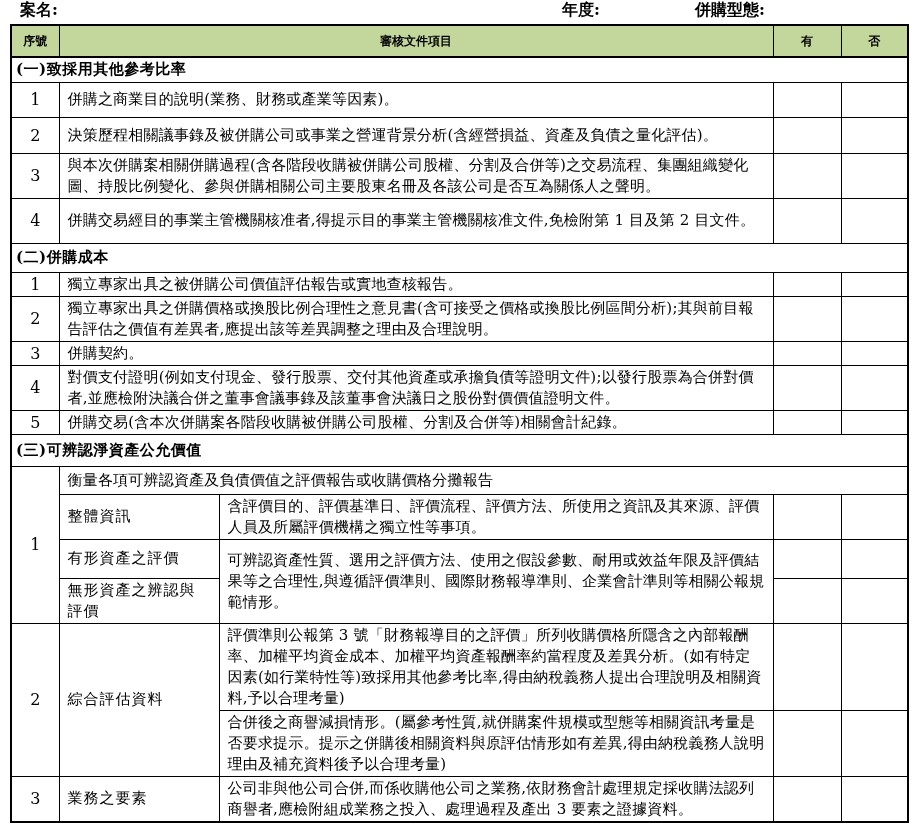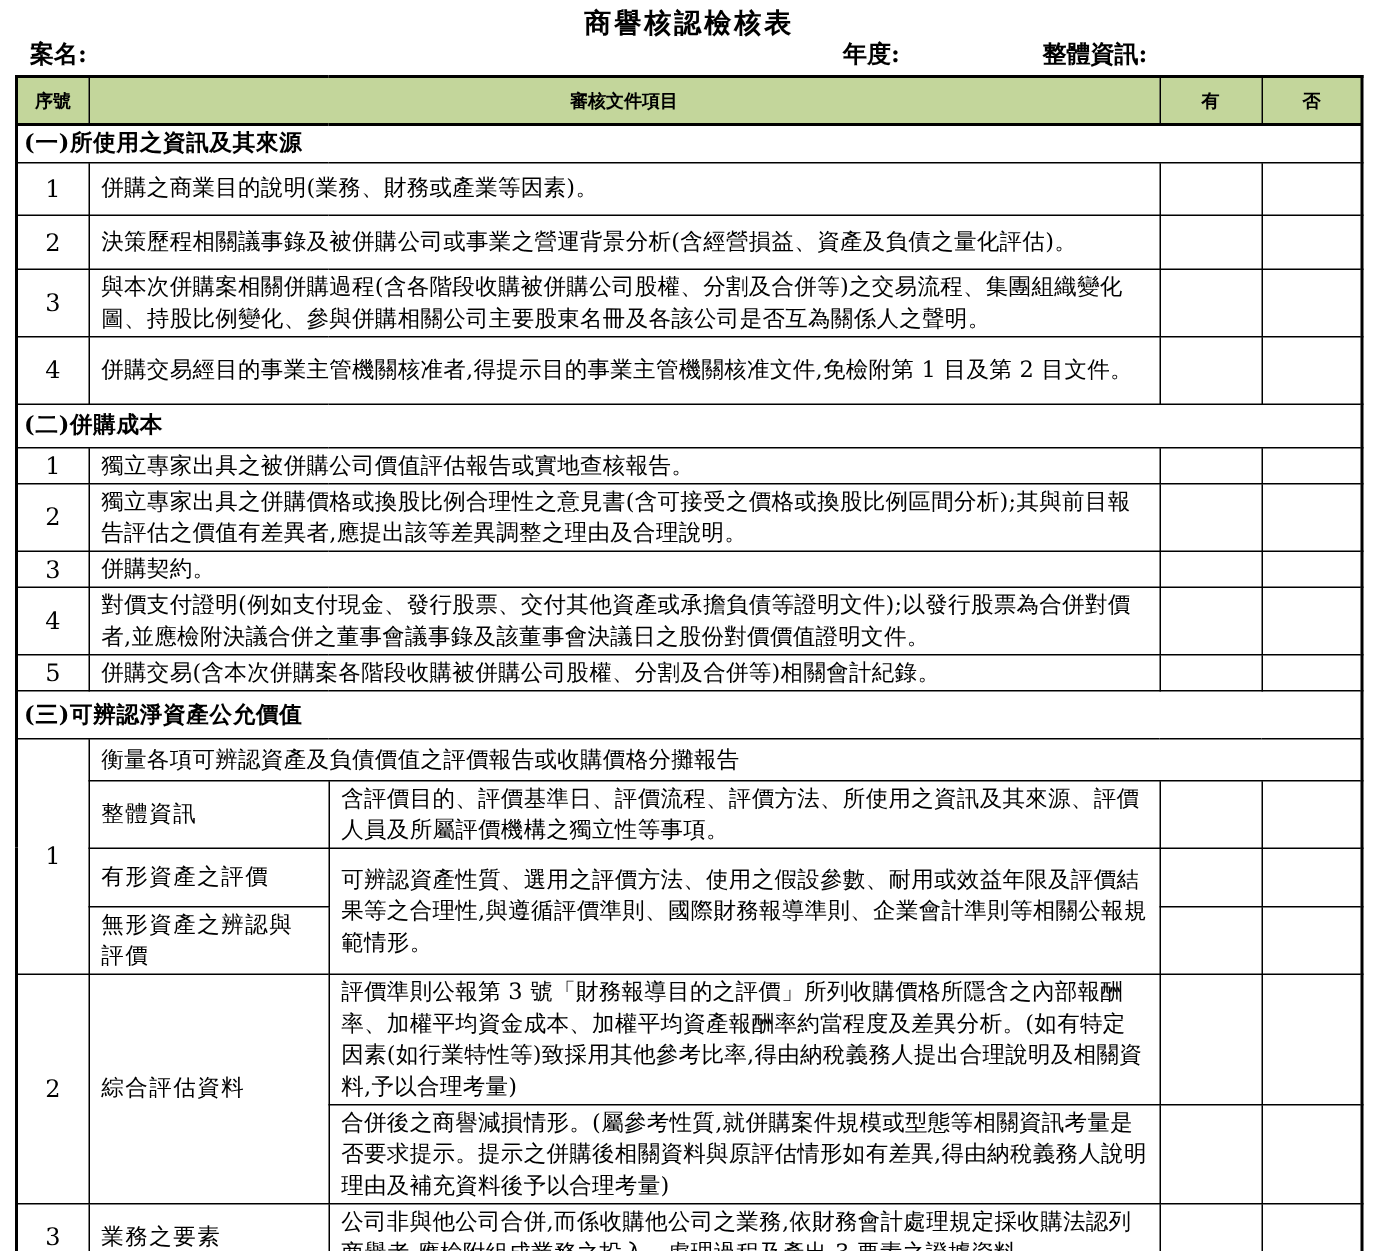--- a/index.html
+++ b/index.html
@@ -57,28 +57,27 @@
   }
   td.num { text-align: center; font-size: 16px; }
   td.txt, td.lbl { padding: 1px 8px; line-height: 21px; letter-spacing: 0.2px; }
   td.lbl { letter-spacing: 1px; }
   td.ans { background: #fff; }
 </style>
 </head>
 <body>
 
 <div class="page">
-  <div class="doc-title">商譽核認檢核表</div>
 
   <div class="info-row">
     <span class="info-label lbl-case">案名:</span>
     <span class="fill-blank fb-case" style="position:absolute;left:85px;top:2px;"></span>
     <span class="info-label lbl-year">年度:</span>
     <span class="fill-blank fb-year" style="position:absolute;left:592px;top:2px;"></span>
-    <span class="info-label lbl-type">整體資訊:</span>
+    <span class="info-label lbl-type">併購型態:</span>
     <span class="fill-blank fb-type" style="position:absolute;left:810px;top:2px;"></span>
   </div>
 
   <table class="checklist">
     <colgroup>
       <col class="c-seq">
         <col class="c-lbl">
         <col class="c-desc">
         <col class="c-yes">
         <col class="c-no">
@@ -86,21 +85,21 @@
 
     <tbody>
         <tr class="hdr" style="height:32px;">
       <th>序號</th>
       <th colspan="2">審核文件項目</th>
       <th>有</th>
       <th>否</th>
     </tr>
 
     <tr style="height:25px;">
-      <td class="sec" colspan="5">(一)所使用之資訊及其來源</td>
+      <td class="sec" colspan="5">(一)致採用其他參考比率</td>
     </tr>
     <tr style="height:35px;">
       <td class="num">1</td>
       <td class="txt" colspan="2">併購之商業目的說明(業務、財務或產業等因素)。</td>
       <td class="ans"></td>
       <td class="ans"></td>
     </tr>
     <tr style="height:36px;">
       <td class="num">2</td>
       <td class="txt" colspan="2">決策歷程相關議事錄及被併購公司或事業之營運背景分析(含經營損益、資產及負債之量化評估)。</td>

